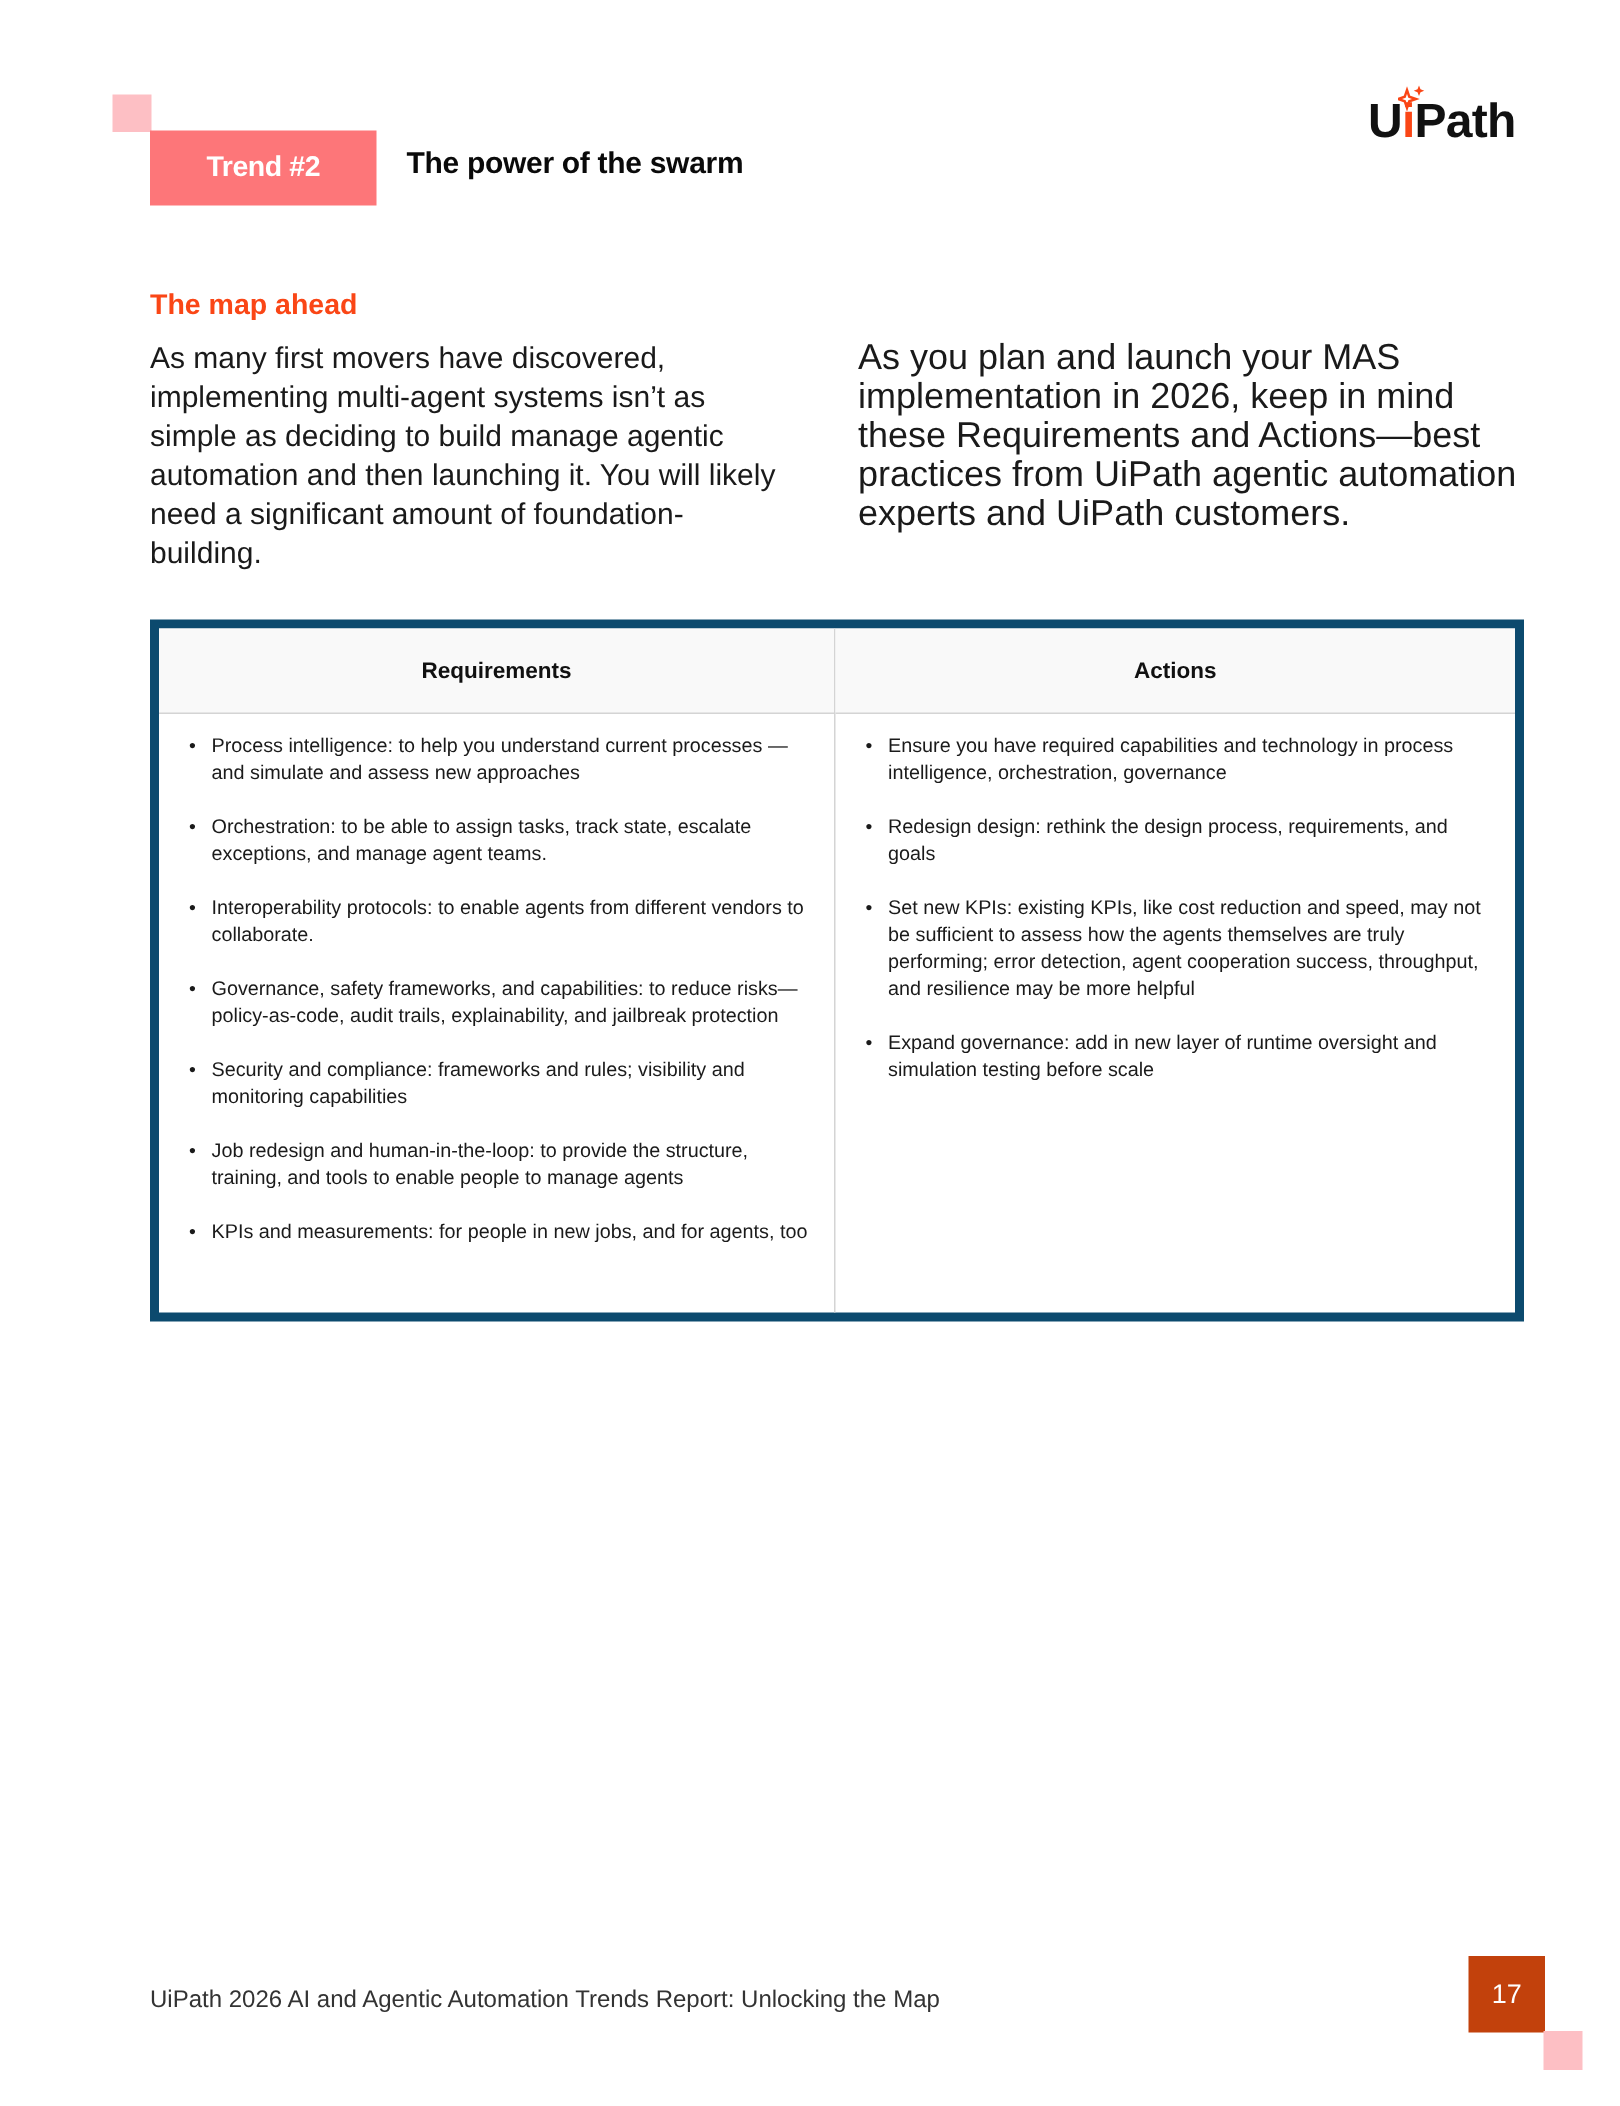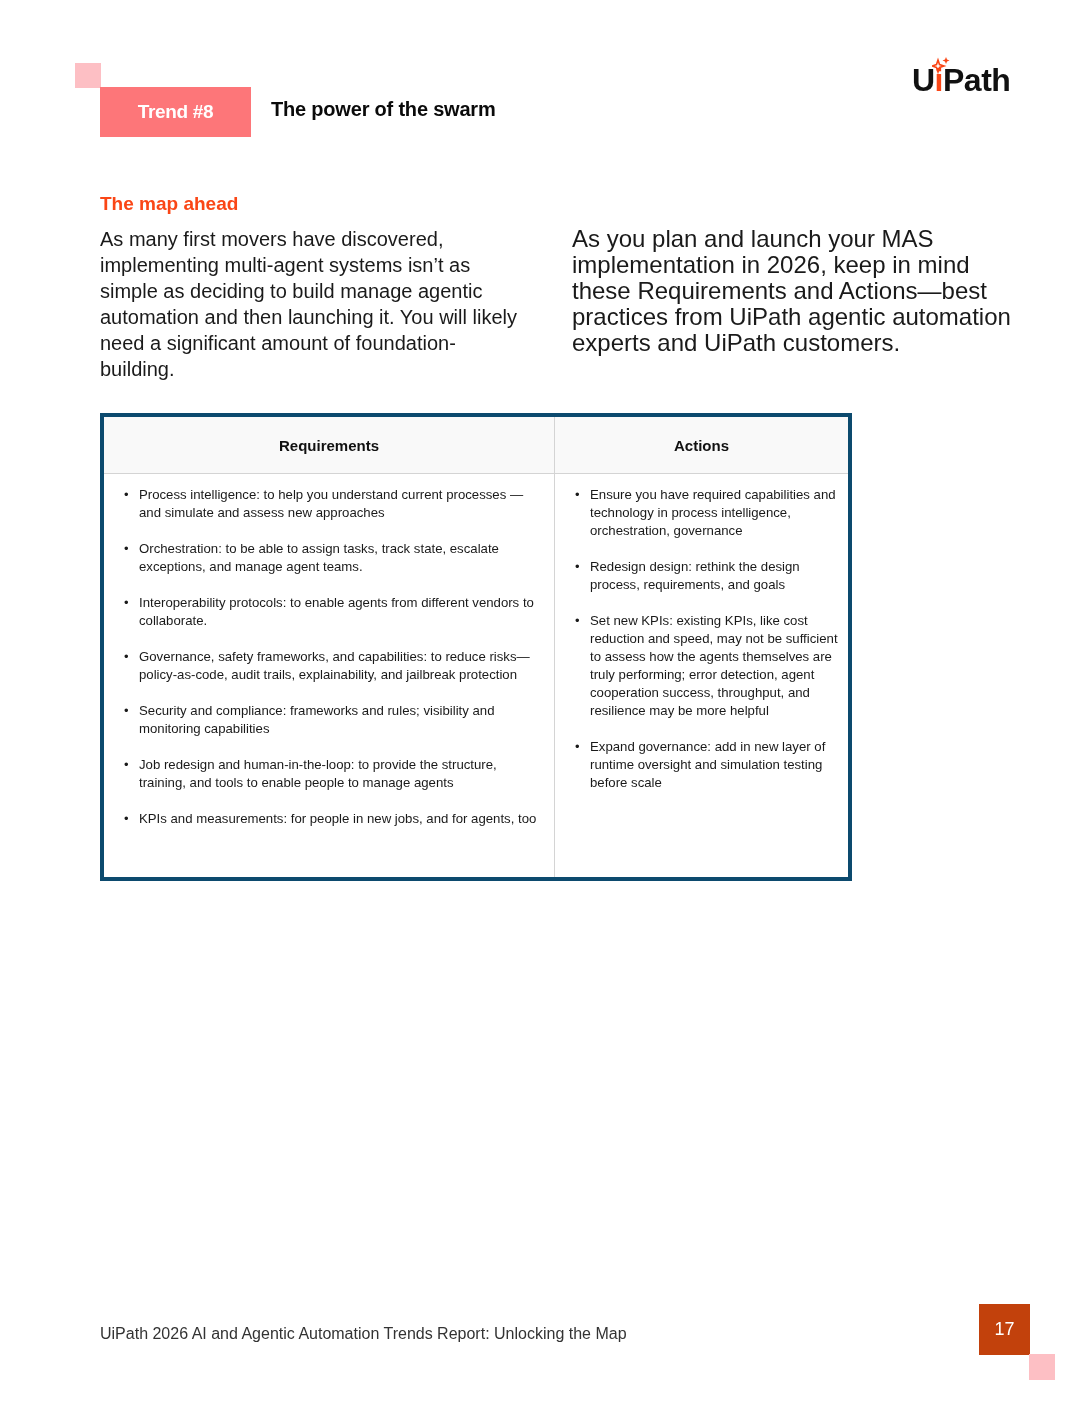--- a/index.html
+++ b/index.html
@@ -14,42 +14,42 @@
 
     .logo { position: absolute; left: 912px; top: 56px; width: 120px; height: 46px; }
     .logo-text { position: absolute; left: 0; top: 4px; font-size: 32px; font-weight: bold; color: #111; letter-spacing: -0.5px; line-height: 40px; }
     .logo-i { color: #fa4616; }
     .logo-spark { position: absolute; left: 20px; top: 0px; width: 22px; height: 18px; }
 
     .section-heading { position: absolute; left: 100px; top: 193px; font-size: 19px; font-weight: bold; color: #fa4616; }
     .intro-left { position: absolute; left: 100px; top: 226px; width: 430px; font-size: 20px; line-height: 26px; color: #1a1a1a; }
     .intro-right { position: absolute; left: 572px; top: 226px; width: 440px; font-size: 24px; line-height: 26px; color: #1a1a1a; }
 
-    .req-table { position: absolute; left: 100px; top: 413px; width: 752px; height: 468px; border: 4px solid #0c4a6e; box-sizing: border-box;
+    .req-table { position: absolute; left: 100px; top: 413px; width: 916px; height: 468px; border: 6px solid #0c4a6e; box-sizing: border-box;
                  display: grid; grid-template-columns: 451px 1fr; grid-template-rows: 57px 1fr; }
     .th { background: #f9f9f9; border-bottom: 1px solid #d4d4d4; display: flex; align-items: center; justify-content: center;
           font-weight: bold; font-size: 15px; color: #111; }
     .th.left, .td.left { border-right: 1px solid #d4d4d4; }
     .td { padding: 12px 10px 0 20px; }
     .td.right { padding-left: 20px; }
     .td ul { margin: 0; padding: 0; list-style: none; }
     .td li { position: relative; padding-left: 15px; font-size: 13.2px; line-height: 18px; color: #1a1a1a; margin-bottom: 18px; }
     .td li::before { content: "•"; position: absolute; left: 0; top: 0; font-size: 13px; }
 
     .footer-text { position: absolute; left: 100px; top: 1325px; font-size: 16px; color: #333; }
     .page-num { position: absolute; left: 979px; top: 1304px; width: 51px; height: 51px; background: #c2410c;
                 display: flex; align-items: center; justify-content: center; color: #fff; font-weight: normal; font-size: 18px; }
     .deco-sq-bottom { position: absolute; left: 1029px; top: 1354px; width: 26px; height: 26px; background: #fdbfc4; }
   </style>
 </head>
 <body>
 
 <div class="deco-sq-top"></div>
 <div class="trend-badge">
-  <span>Trend #8</span>
+  <span>Trend #2</span>
 </div>
 <div class="trend-title">The power of the swarm</div>
 
 <div class="logo">
   <div class="logo-text"><span>U</span><span class="logo-i">i</span><span>Path</span></div>
   <svg class="logo-spark" viewBox="0 0 22 18">
     <path d="M6 4 L7.5 8.5 L12 10 L7.5 11.5 L6 16 L4.5 11.5 L0 10 L4.5 8.5 Z" fill="none" stroke="#fa4616" stroke-width="1.6"></path>
     <path d="M14 1 L15 3.5 L17.5 4.5 L15 5.5 L14 8 L13 5.5 L10.5 4.5 L13 3.5 Z" fill="#fa4616"></path>
   </svg>
 </div>

